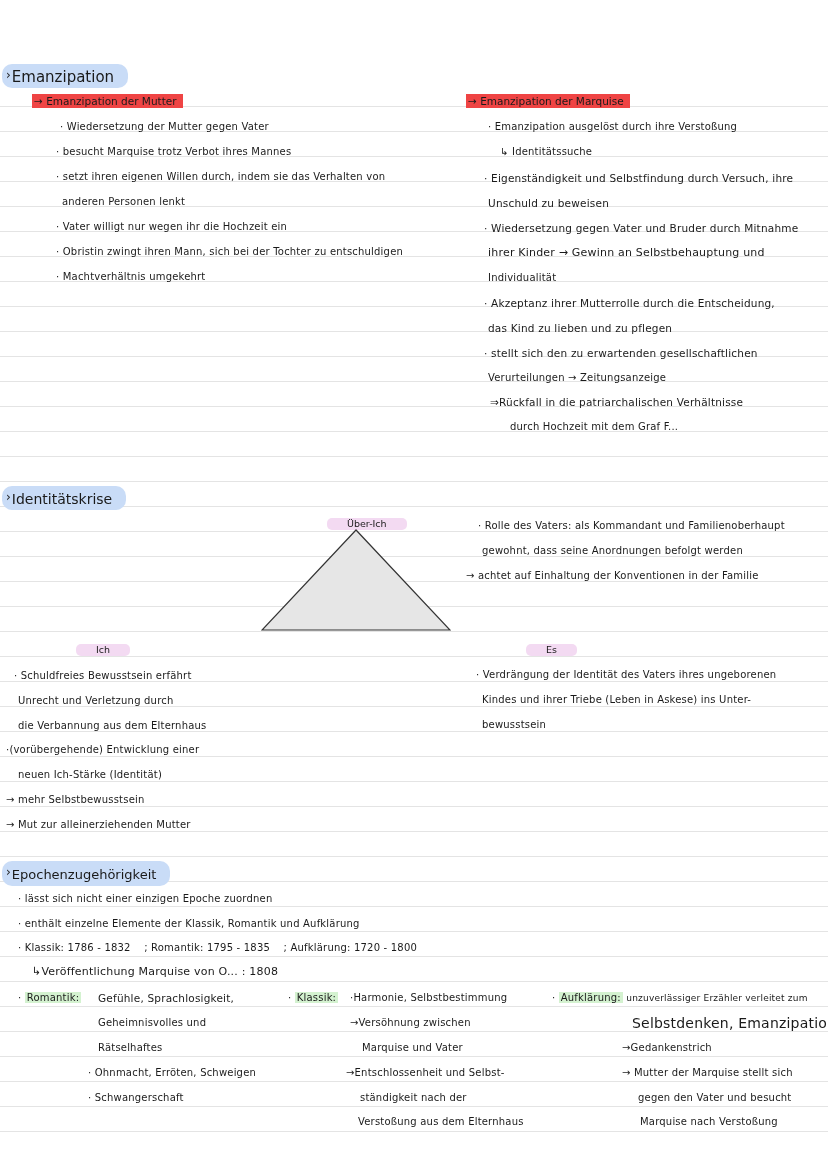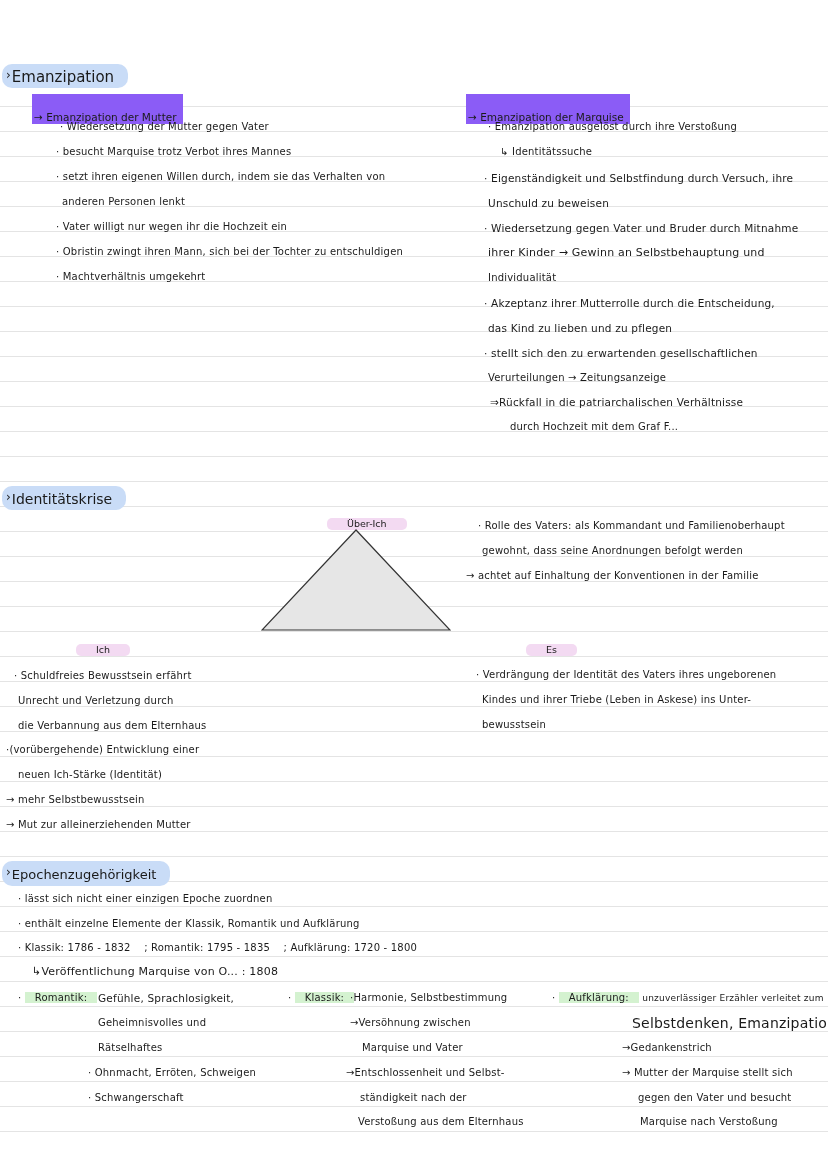--- a/index.html
+++ b/index.html
@@ -7,23 +7,23 @@
        font-family:"DejaVu Sans", sans-serif;color:#1a1a1a;}
   .page{position:absolute;left:0;top:0;width:828px;height:1171px;
         background-image:repeating-linear-gradient(to bottom, transparent 0px, transparent 24px, #e4e4e4 24px, #e4e4e4 25px);
         background-position:0 82px;background-size:100% 25px;background-repeat:repeat-y;}
   .page-cover-top{position:absolute;left:0;top:0;width:828px;height:82px;background:#fff;}
   .page-cover-bottom{position:absolute;left:0;top:1133px;width:828px;height:38px;background:#fff;}
   .t{position:absolute;white-space:nowrap;font-size:10px;letter-spacing:0.2px;line-height:14px;}
   .h1{position:absolute;font-size:15px;line-height:20px;padding:1px 14px 1px 4px;border-radius:10px;
       background:#c9dcf7;white-space:nowrap;}
   .h1 .chev{font-size:12px;vertical-align:3px;margin-right:1px;}
-  .h2{position:absolute;font-size:10.5px;line-height:14px;padding:16px 6px 0 2px;background:#8b5cf6;white-space:nowrap;}
+  .h2{position:absolute;font-size:10.5px;line-height:14px;padding:0 6px 0 2px;background:#ef4444;white-space:nowrap;}
   .pink{position:absolute;font-size:9.5px;line-height:12px;padding:0 20px;border-radius:5px;background:#f3daf2;white-space:nowrap;}
-  .green{background:#d4f2d0;padding:0 10px;}
+  .green{background:#d4f2d0;padding:0 2px;}
   .triangle{position:absolute;left:261px;top:529px;}
 </style>
 </head>
 <body>
 
 <div class="page"></div>
 <div class="page-cover-top"></div>
 <div class="page-cover-bottom"></div>
 
 <div class="h1" style="left:2px;top:64px;"><span class="chev">›</span><span>Emanzipation</span></div>

